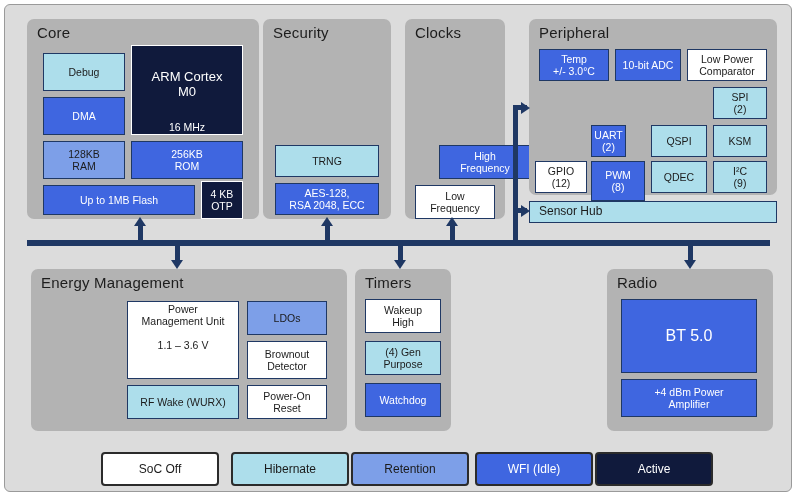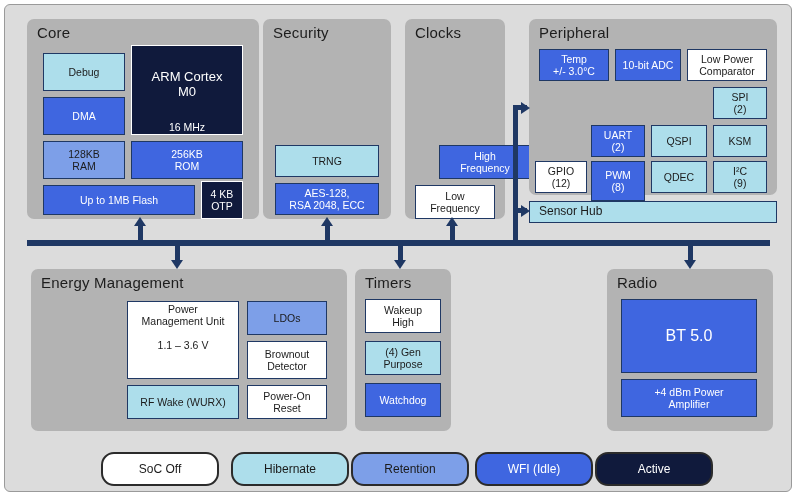--- a/index.html
+++ b/index.html
@@ -50,21 +50,21 @@
   
   .bus{position:absolute;background:#1f3864;}
   .arrow-up,.arrow-dn,.arrow-rt{position:absolute;width:0;height:0;}
   .arrow-up{border-left:6px solid transparent;border-right:6px solid transparent;border-bottom:9px solid #1f3864;}
   .arrow-dn{border-left:6px solid transparent;border-right:6px solid transparent;border-top:9px solid #1f3864;}
   .arrow-rt{border-top:6px solid transparent;border-bottom:6px solid transparent;border-left:9px solid #1f3864;}
 
   .legend-item{
     position:absolute;top:447px;height:34px;width:118px;
     border:2px solid #2b2b2b;
-    border-radius:13px;
+    border-radius:4px;
     box-sizing:border-box;
     display:flex;align-items:center;justify-content:center;
     font-size:12px;
   }
   .sensorhub{justify-content:flex-start;padding-left:9px;font-size:12px;}
   .big{font-size:16px;}
   .mid{font-size:13px;}
 </style>
 </head>
 <body>
@@ -106,21 +106,21 @@
 
   <div class="group" style="left:524px;top:14px;width:248px;height:176px;">
     <div class="group-title">Peripheral</div>
     <div class="blk c-wfi" style="left:10px;top:30px;width:70px;height:32px;">Temp
 +/- 3.0°C</div>
     <div class="blk c-wfi" style="left:86px;top:30px;width:66px;height:32px;">10-bit ADC</div>
     <div class="blk c-off" style="left:158px;top:30px;width:80px;height:32px;">Low Power
 Comparator</div>
     <div class="blk c-hib" style="left:184px;top:68px;width:54px;height:32px;">SPI
 (2)</div>
-    <div class="blk c-wfi" style="left:62px;top:106px;width:54px;height:32px;">UART
+    <div class="blk c-wfi" style="left:62px;top:106px;width:35px;height:32px;">UART
 (2)</div>
     <div class="blk c-hib" style="left:122px;top:106px;width:56px;height:32px;">QSPI</div>
     <div class="blk c-hib" style="left:184px;top:106px;width:54px;height:32px;">KSM</div>
     <div class="blk c-off" style="left:6px;top:142px;width:52px;height:32px;">GPIO
 (12)</div>
     <div class="blk c-wfi" style="left:62px;top:142px;width:54px;height:40px;">PWM
 (8)</div>
     <div class="blk c-hib" style="left:122px;top:142px;width:56px;height:32px;">QDEC</div>
     <div class="blk c-hib" style="left:184px;top:142px;width:54px;height:32px;">I²C
 (9)</div>

